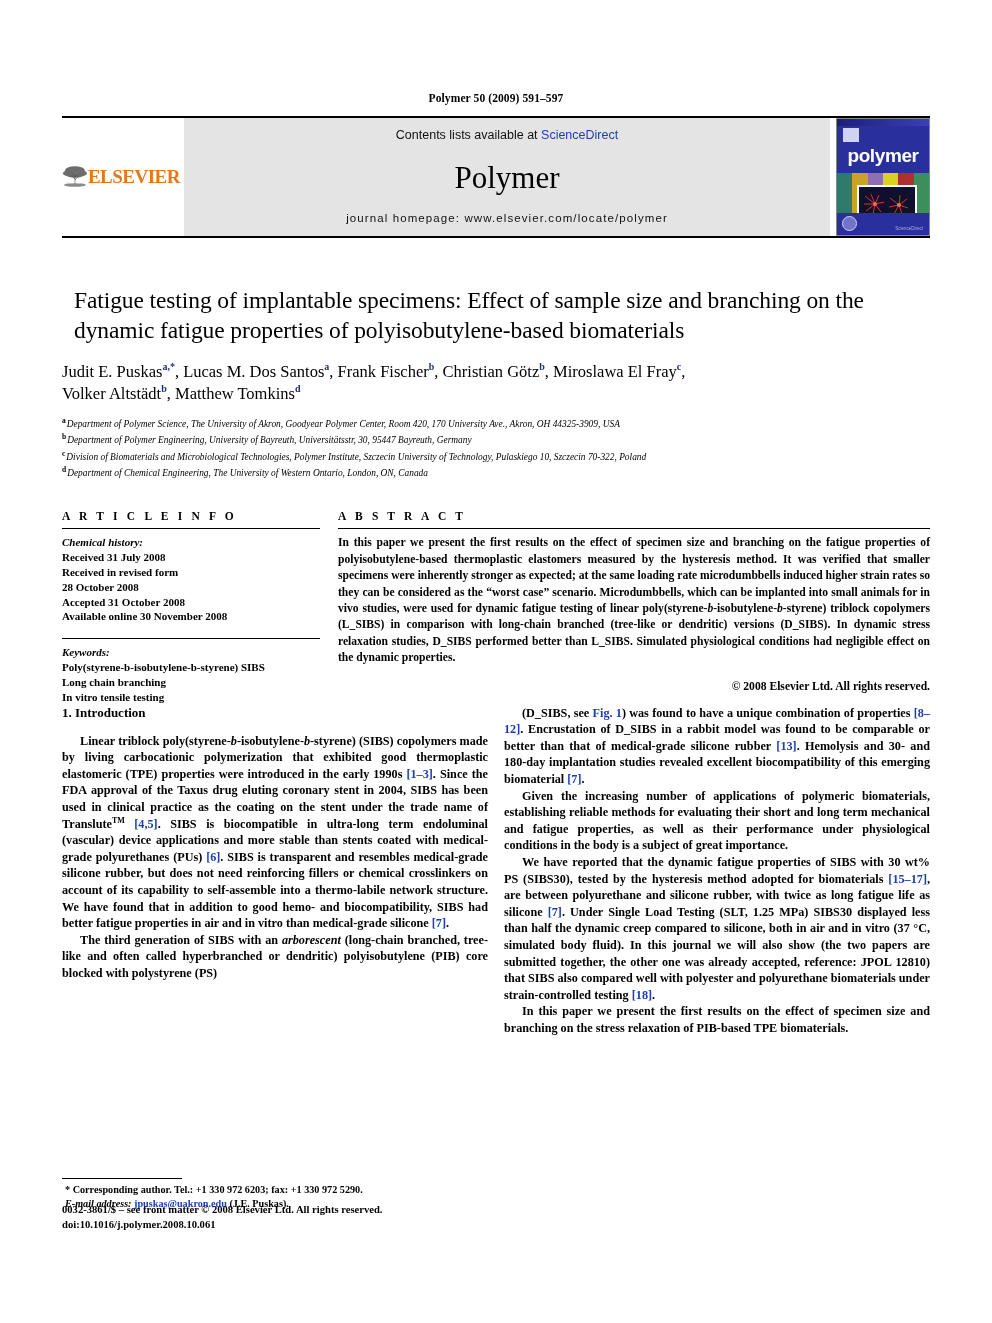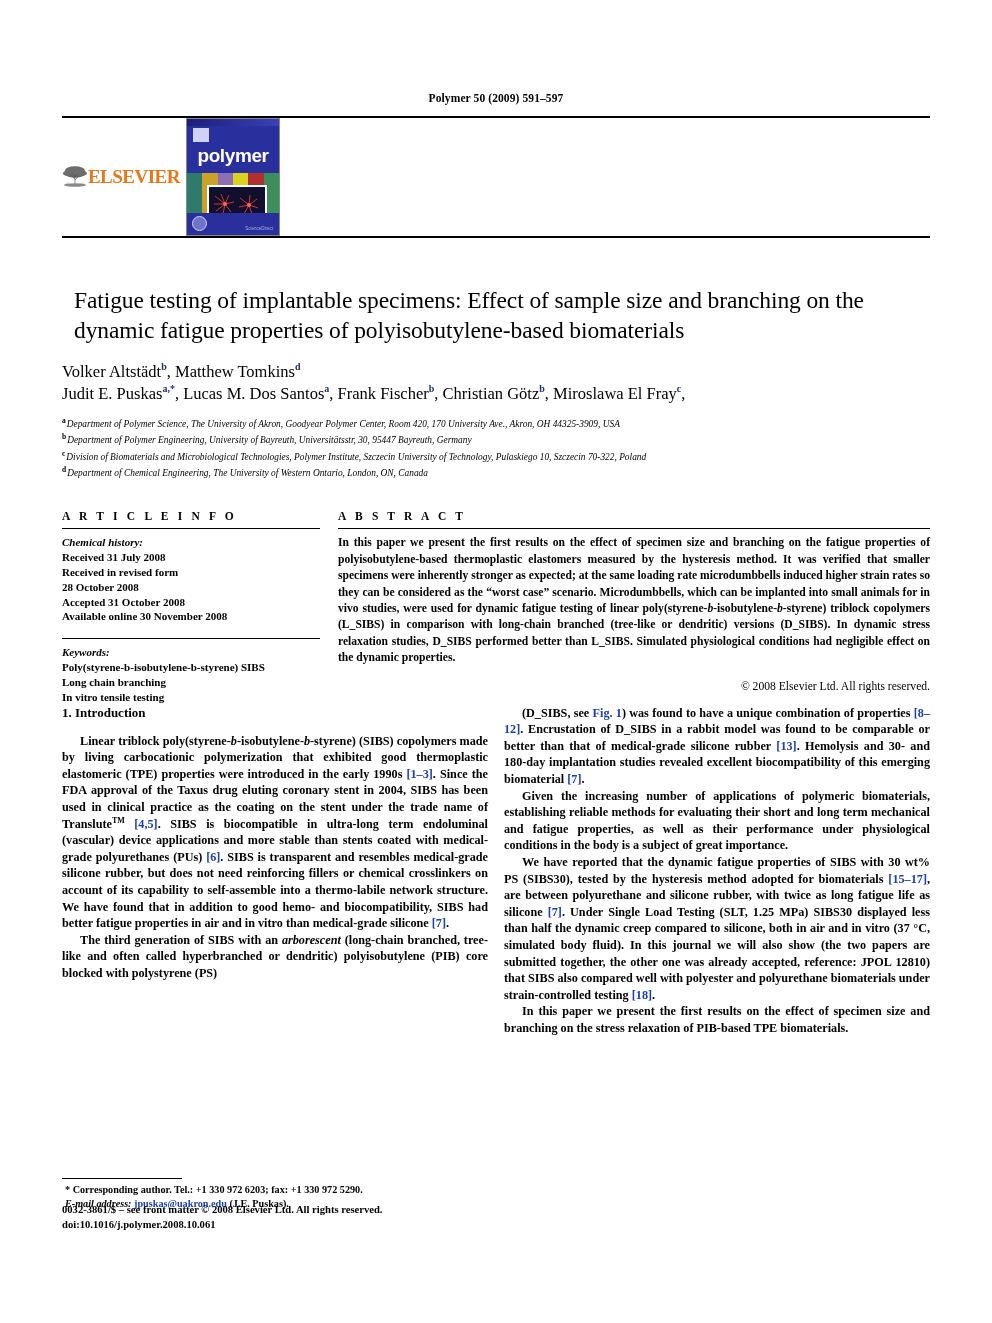--- a/index.html
+++ b/index.html
@@ -211,21 +211,21 @@
   .kw-block { margin-top: 14px; }
   .abstract-text {
     font-size: 11.6px;
     line-height: 1.42;
     text-align: justify;
     font-weight: bold;
   }
   .abstract-copyright {
     text-align: right;
     font-size: 11.6px;
-    font-weight: normal;
+    font-weight: bold;
     margin-top: 13px;
   }
 
   
   .body-cols {
     display: flex;
     gap: 16px;
     position: relative;
   }
   .bcol { flex: 1 1 0; width: 0; }
@@ -306,20 +306,27 @@
           <ellipse cx="52" cy="80" rx="44" ry="7"></ellipse>
         </g>
         <g stroke="#555" stroke-width="1" fill="none" opacity="0.8">
           <path d="M14 76 q10 -8 18 -2"></path>
           <path d="M72 76 q10 -8 18 -2"></path>
         </g>
       </svg>
       <div class="elsevier-word">ELSEVIER</div>
     </div>
 
+    <div class="masthead-center">
+      <div class="contents-line">
+        <span>Contents lists available at </span><span class="sd">ScienceDirect</span>
+      </div>
+      <div class="journal-name">Polymer</div>
+      <div class="homepage-line">journal homepage: www.elsevier.com/locate/polymer</div>
+    </div>
 
     <div class="cover-thumb">
       <div class="cover-top-band"></div>
       <div class="cover-els-mark"></div>
       <div class="cover-title">polymer</div>
       <div class="cover-strip">
         <i style="background:#2e7b6e"></i>
         <i style="background:#c9a227"></i>
         <i style="background:#8e6fb5"></i>
         <i style="background:#d9d21f"></i>
@@ -344,22 +351,22 @@
       <div class="cover-bottom"></div>
       <div class="cover-seal"></div>
       <div class="cover-foot-text">ScienceDirect</div>
     </div>
   </div>
   <div class="masthead-rule"></div>
 
   <div class="title-block">
     <h1 class="paper-title">Fatigue testing of implantable specimens: Effect of sample size and branching on the dynamic fatigue properties of polyisobutylene-based biomaterials</h1>
     <div class="authors">
+      <div id="author-line-1"><span>Judit E. Puskas</span><sup>a,*</sup>, <span>Lucas M. Dos Santos</span><sup>a</sup>, <span>Frank Fischer</span><sup>b</sup>, <span>Christian Götz</span><sup>b</sup>, <span>Miroslawa El Fray</span><sup>c</sup>,</div>
       <div id="author-line-2"><span>Volker Altstädt</span><sup>b</sup>, <span>Matthew Tomkins</span><sup>d</sup></div>
-      <div id="author-line-1"><span>Judit E. Puskas</span><sup>a,*</sup>, <span>Lucas M. Dos Santos</span><sup>a</sup>, <span>Frank Fischer</span><sup>b</sup>, <span>Christian Götz</span><sup>b</sup>, <span>Miroslawa El Fray</span><sup>c</sup>,</div>
     </div>
     <div class="affiliations" id="affiliation-list">
         <div><sup>a</sup>Department of Polymer Science, The University of Akron, Goodyear Polymer Center, Room 420, 170 University Ave., Akron, OH 44325-3909, USA</div>
         <div><sup>b</sup>Department of Polymer Engineering, University of Bayreuth, Universitätsstr, 30, 95447 Bayreuth, Germany</div>
         <div><sup>c</sup>Division of Biomaterials and Microbiological Technologies, Polymer Institute, Szczecin University of Technology, Pulaskiego 10, Szczecin 70-322, Poland</div>
         <div><sup>d</sup>Department of Chemical Engineering, The University of Western Ontario, London, ON, Canada</div>
       </div>
   </div>
 
   <div class="info-abstract">

